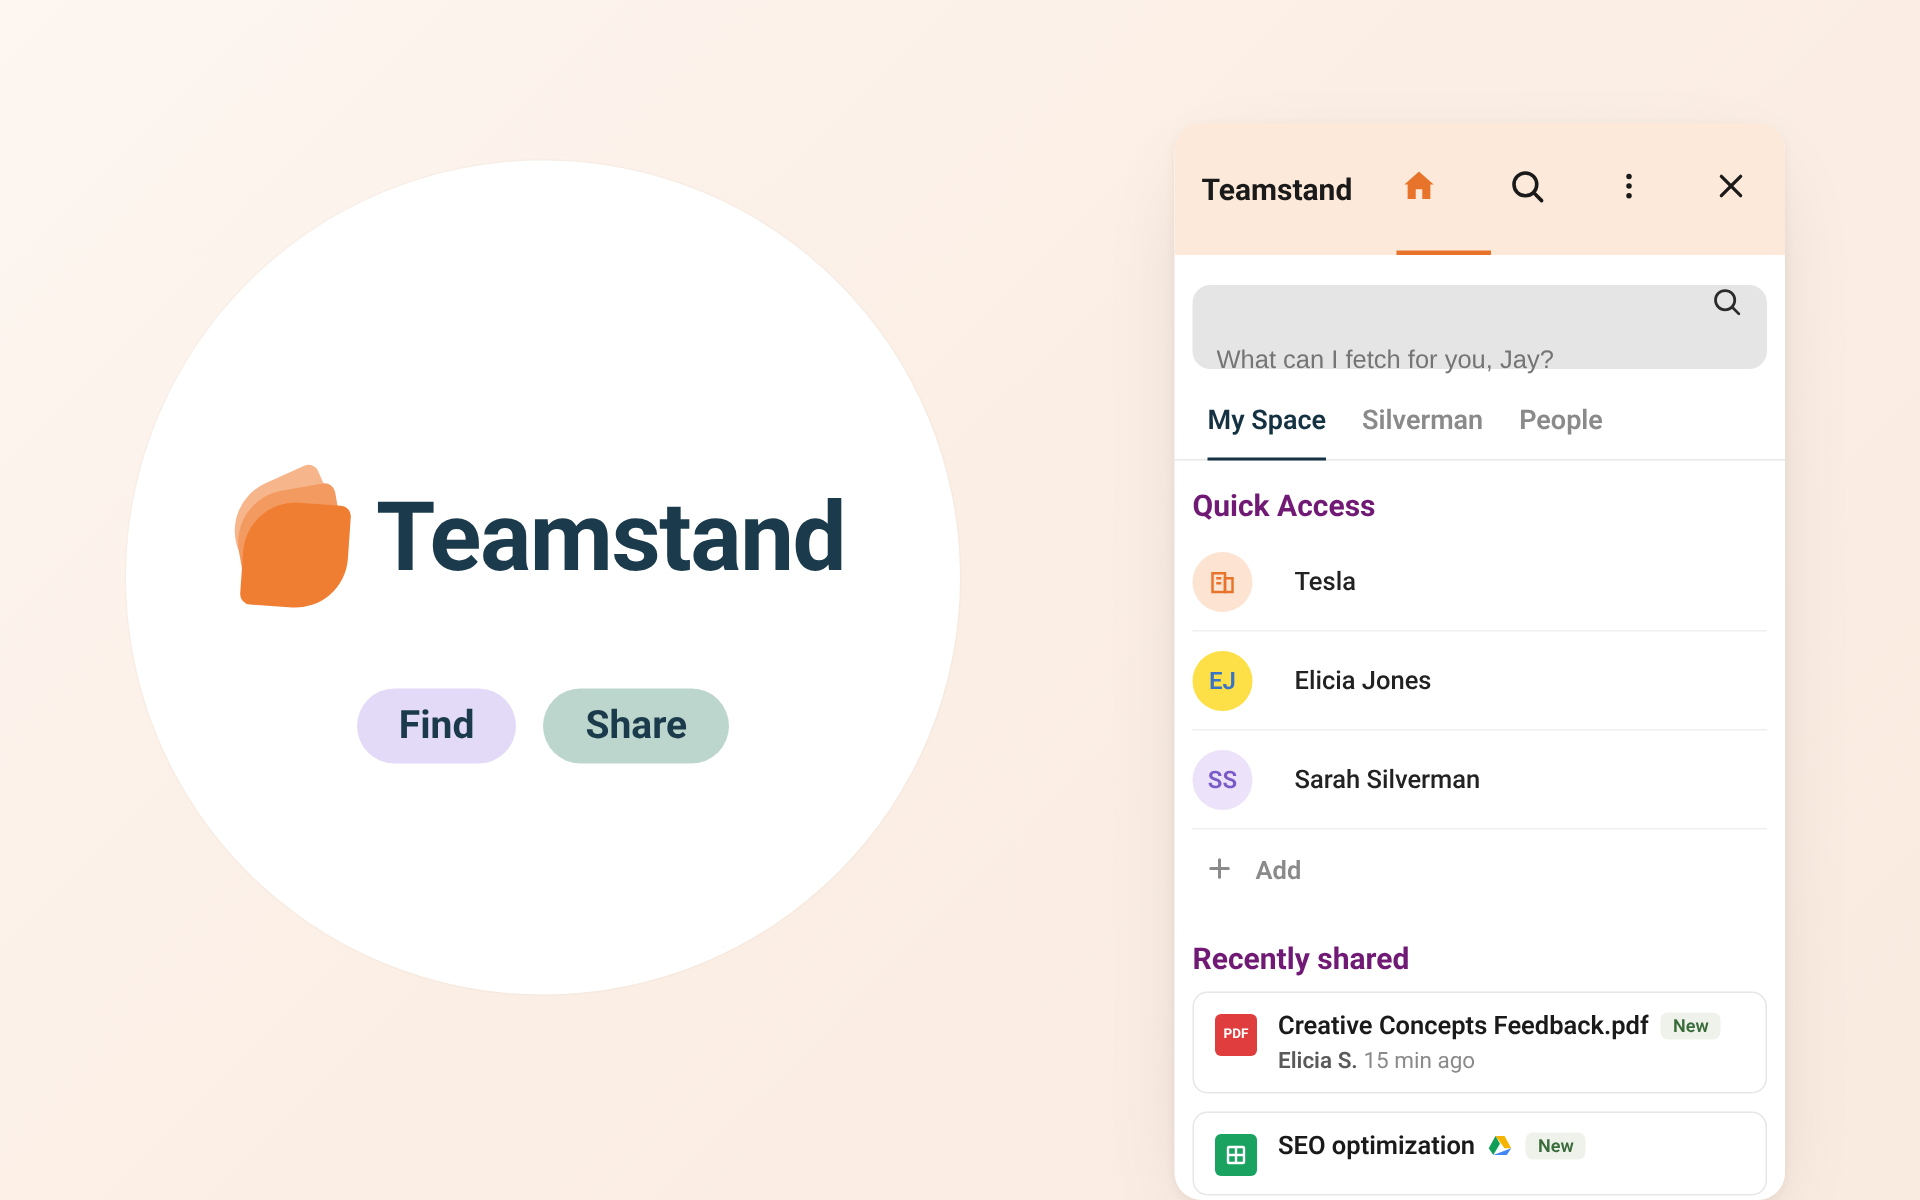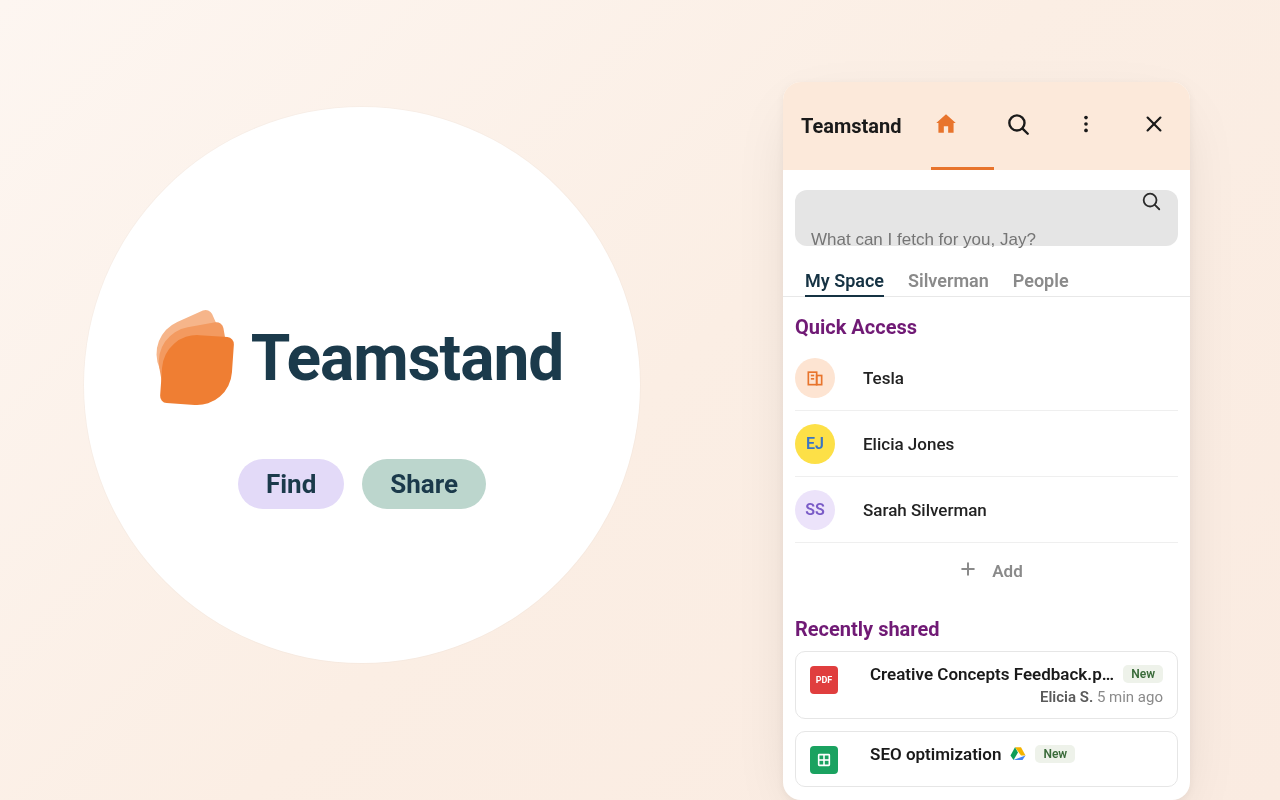--- a/index.html
+++ b/index.html
@@ -155,21 +155,21 @@
   .tabs {
     display: flex;
     gap: 24px;
     padding: 24px 22px 0 22px;
     border-bottom: 1px solid #e8e8e8;
   }
   .tab {
     font-size: 18px;
     font-weight: 600;
     color: #8a8a8a;
-    padding-bottom: 4px;
+    padding-bottom: 14px;
     cursor: pointer;
   }
   .tab.active {
     color: #153243;
     border-bottom: 2px solid #153243;
     margin-bottom: -1px;
   }
 
   
   .section {
@@ -207,37 +207,35 @@
   .qa-add {
     display: flex;
     align-items: center;
     gap: 14px;
     height: 56px;
     color: #8a8a8a;
     font-size: 17px;
     font-weight: 600;
     cursor: pointer;
     padding-left: 8px;
-    justify-content: center;
   }
   .qa-add svg { width: 20px; height: 20px; }
 
   .av-tesla   { background: #fde4d2; color: #e8742c; }
   .av-ej      { background: #fde047; color: #3a74c4; }
   .av-ss      { background: #ece3fa; color: #7a5bc7; }
 
   .recent-list { padding-top: 4px; display:flex; flex-direction:column; gap:12px; }
   .recent-item {
     border: 1px solid #e6e6e6;
     border-radius: 10px;
     padding: 12px 14px;
     display: flex;
-    gap: 32px;
+    gap: 14px;
     cursor: pointer;
-    text-align: right;
   }
   .file-icon {
     width: 28px;
     height: 28px;
     border-radius: 4px;
     display:flex;
     align-items:center;
     justify-content:center;
     font-size:9px;
     font-weight:700;
@@ -385,21 +383,21 @@
 
       <div class="recent-item">
         <div class="file-icon pdf">PDF</div>
         <div class="file-body">
           <div class="file-title-row">
             <span class="file-title">Creative Concepts Feedback.pdf</span>
             <span class="badge-new">New</span>
           </div>
           <div class="file-meta">
             <span class="who">Elicia S.</span>
-            <span>5 min ago</span>
+            <span>15 min ago</span>
           </div>
         </div>
       </div>
 
       <div class="recent-item">
         <div class="file-icon sheet">
           <svg width="16" height="16" viewBox="0 0 24 24" fill="none" stroke="#fff" stroke-width="2.4">
               <rect x="4" y="4" width="16" height="16" rx="1"></rect>
               <line x1="4" y1="12" x2="20" y2="12"></line>
               <line x1="12" y1="4" x2="12" y2="20"></line>

